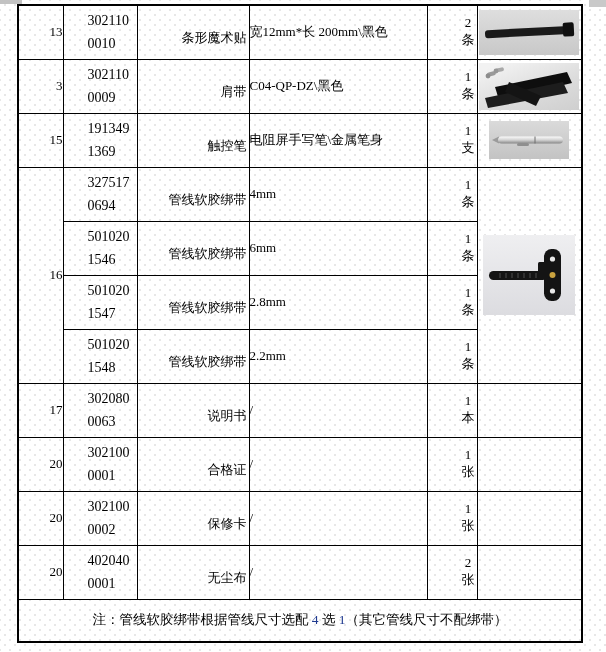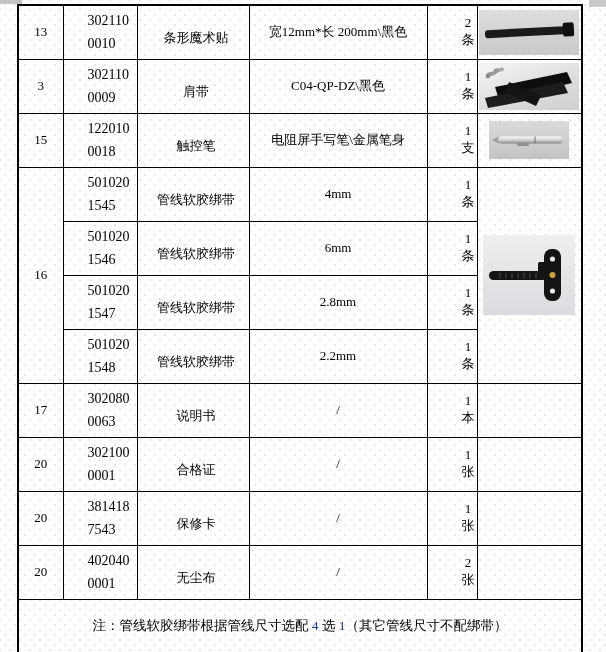--- a/index.html
+++ b/index.html
@@ -13,25 +13,25 @@
     background-size:10px 10px;
     background-position:0 0,5px 5px;
   }
   .frag{position:absolute;background:#c2c2c2;}
   .frag-tl{left:0;top:0;width:22px;height:4px;}
   .frag-tr{left:589px;top:0;width:17px;height:7px;background:#c9c9c9;}
   .table-wrap{position:absolute;left:17px;top:4px;}
   table{border-collapse:collapse;table-layout:fixed;border:2px solid #000;background:transparent;}
   td{border:1px solid #000;font-size:13px;vertical-align:middle;overflow:hidden;padding:0;}
   tr.item-row{height:54px;}
-  tr.note-row{height:54px;}
-  td.c-no{text-align:center;}
+  tr.note-row{height:43px;}
+  td.c-no{text-align:right;}
   td.c-pn{padding:0 3px 0 24px;word-break:break-all;font-size:14px;line-height:23px;}
-  td.c-name{padding:12px 2px 0 8px;text-align:center;}
-  td.c-spec{text-align:center;}
+  td.c-name{padding:12px 2px 0 8px;text-align:right;}
+  td.c-spec{}
   td.c-qty{text-align:center;padding-left:32px;}
   td.c-img{text-align:center;vertical-align:middle;}
   td.note-cell{text-align:center;font-size:13.5px;}
   .photo{display:inline-block;vertical-align:middle;line-height:0;}
   .photo-velcro{width:100px;height:45px;background:linear-gradient(180deg,#dedede,#c8c8c8);}
   .photo-strap{width:100px;height:47px;background:linear-gradient(160deg,#f2f2f2 10%,#dcdcdc 60%,#cfcfcf);}
   .photo-stylus{width:80px;height:38px;background:linear-gradient(180deg,#dadada,#c3c3c3);}
   .photo-tie{width:92px;height:80px;background:linear-gradient(180deg,#efeff1,#dcdce0);}
   svg{display:block;}
 </style>
@@ -87,21 +87,21 @@
           <rect x="16" y="5" width="9" height="4" rx="2" fill="#a8a8a8" transform="rotate(-12 20 7)"></rect>
           <circle cx="9" cy="13" r="2.4" fill="#8c8c8c"></circle>
           <circle cx="17" cy="8" r="2.4" fill="#969696"></circle>
         </svg>
       </span>
     </td>
   </tr>
 
   <tr class="item-row">
     <td class="c-no">15</td>
-    <td class="c-pn">1220100018</td>
+    <td class="c-pn">1913491369</td>
     <td class="c-name">触控笔</td>
     <td class="c-spec">电阻屏手写笔\金属笔身</td>
     <td class="c-qty">1 支</td>
     <td class="c-img">
       <span class="photo photo-stylus">
         <svg width="80" height="38" viewBox="0 0 80 38">
           <defs>
             <linearGradient id="silver" x1="0" y1="0" x2="0" y2="1">
               <stop offset="0" stop-color="#fafafa"></stop>
                     <stop offset="0.5" stop-color="#d2d2d2"></stop>
@@ -112,21 +112,21 @@
           <rect x="9" y="15.5" width="65" height="7" rx="3.5" fill="url(#silver)"></rect>
           <line x1="46" y1="15.5" x2="46" y2="22.5" stroke="#6f6f6f" stroke-width="1"></line>
           <rect x="28" y="22" width="12" height="3" rx="1.5" fill="#8f8f8f"></rect>
         </svg>
       </span>
     </td>
   </tr>
 
   <tr class="item-row">
     <td class="c-no" rowspan="4">16</td>
-    <td class="c-pn">5010201545</td>
+    <td class="c-pn">3275170694</td>
     <td class="c-name">管线软胶绑带</td>
     <td class="c-spec">4mm</td>
     <td class="c-qty">1 条</td>
     <td class="c-img" rowspan="4">
       <span class="photo photo-tie">
         <svg width="92" height="80" viewBox="0 0 92 80">
           <rect x="6" y="36" width="58" height="9" rx="4.5" fill="#141414"></rect>
           <g fill="#303030">
             <rect x="16" y="38" width="2" height="5"></rect>
                   <rect x="22" y="38" width="2" height="5"></rect>
@@ -175,21 +175,21 @@
   <tr class="item-row">
     <td class="c-no">20</td>
     <td class="c-pn">3021000001</td>
     <td class="c-name">合格证</td>
     <td class="c-spec">/</td>
     <td class="c-qty">1 张</td>
     <td class="c-img"></td>
   </tr>
   <tr class="item-row">
     <td class="c-no">20</td>
-    <td class="c-pn">3814187543</td>
+    <td class="c-pn">3021000002</td>
     <td class="c-name">保修卡</td>
     <td class="c-spec">/</td>
     <td class="c-qty">1 张</td>
     <td class="c-img"></td>
   </tr>
   <tr class="item-row">
     <td class="c-no">20</td>
     <td class="c-pn">4020400001</td>
     <td class="c-name">无尘布</td>
     <td class="c-spec">/</td>

